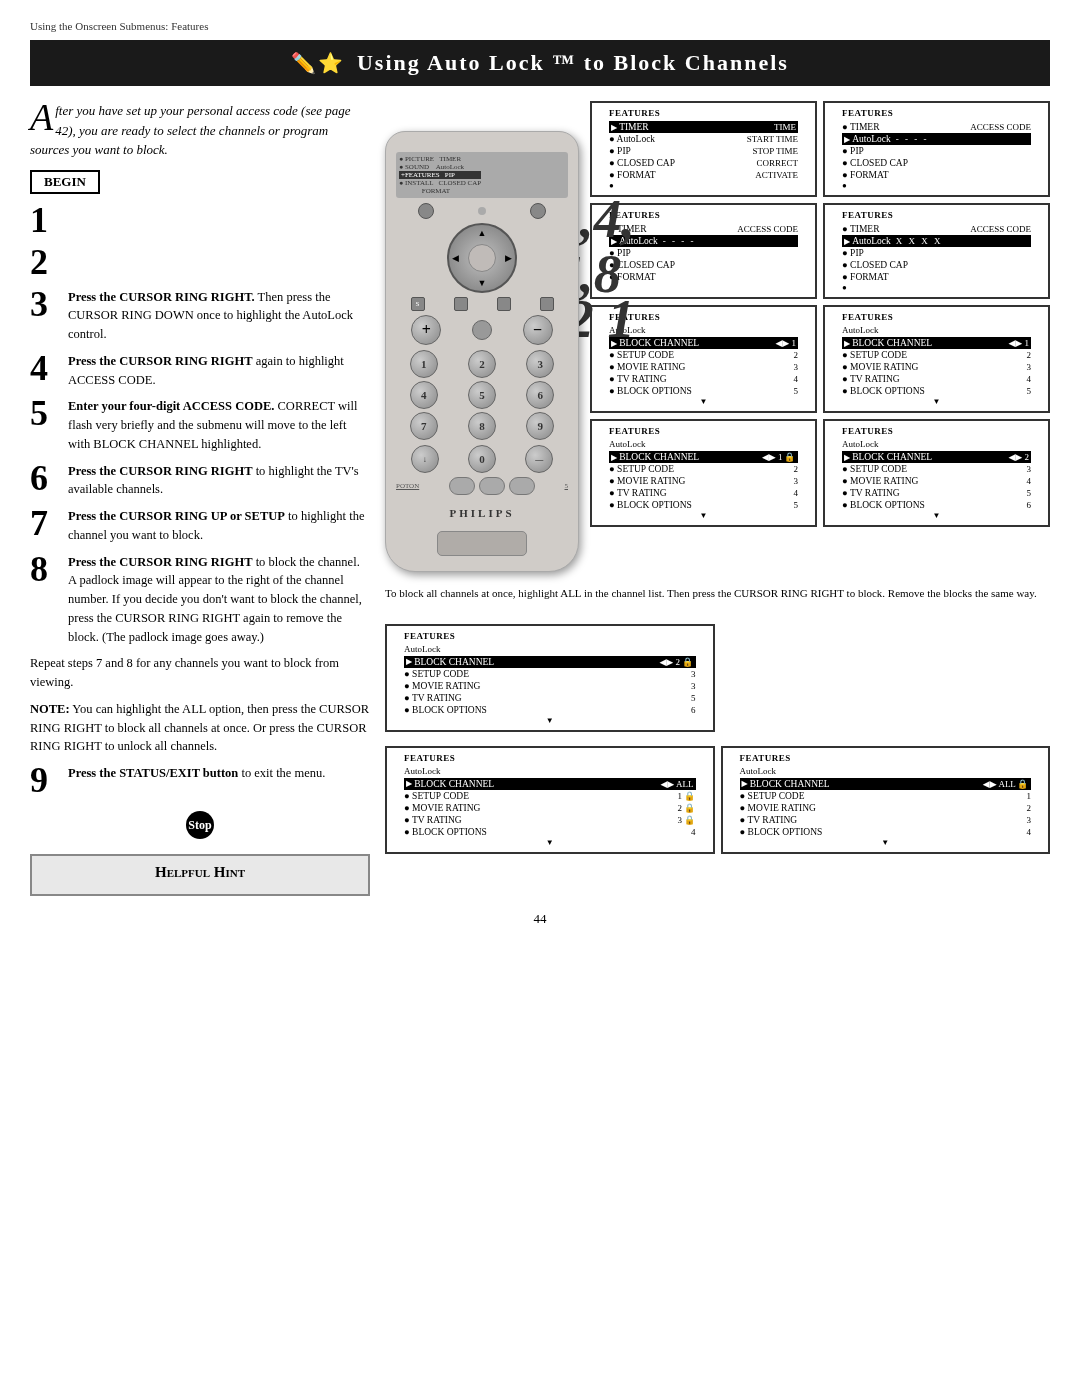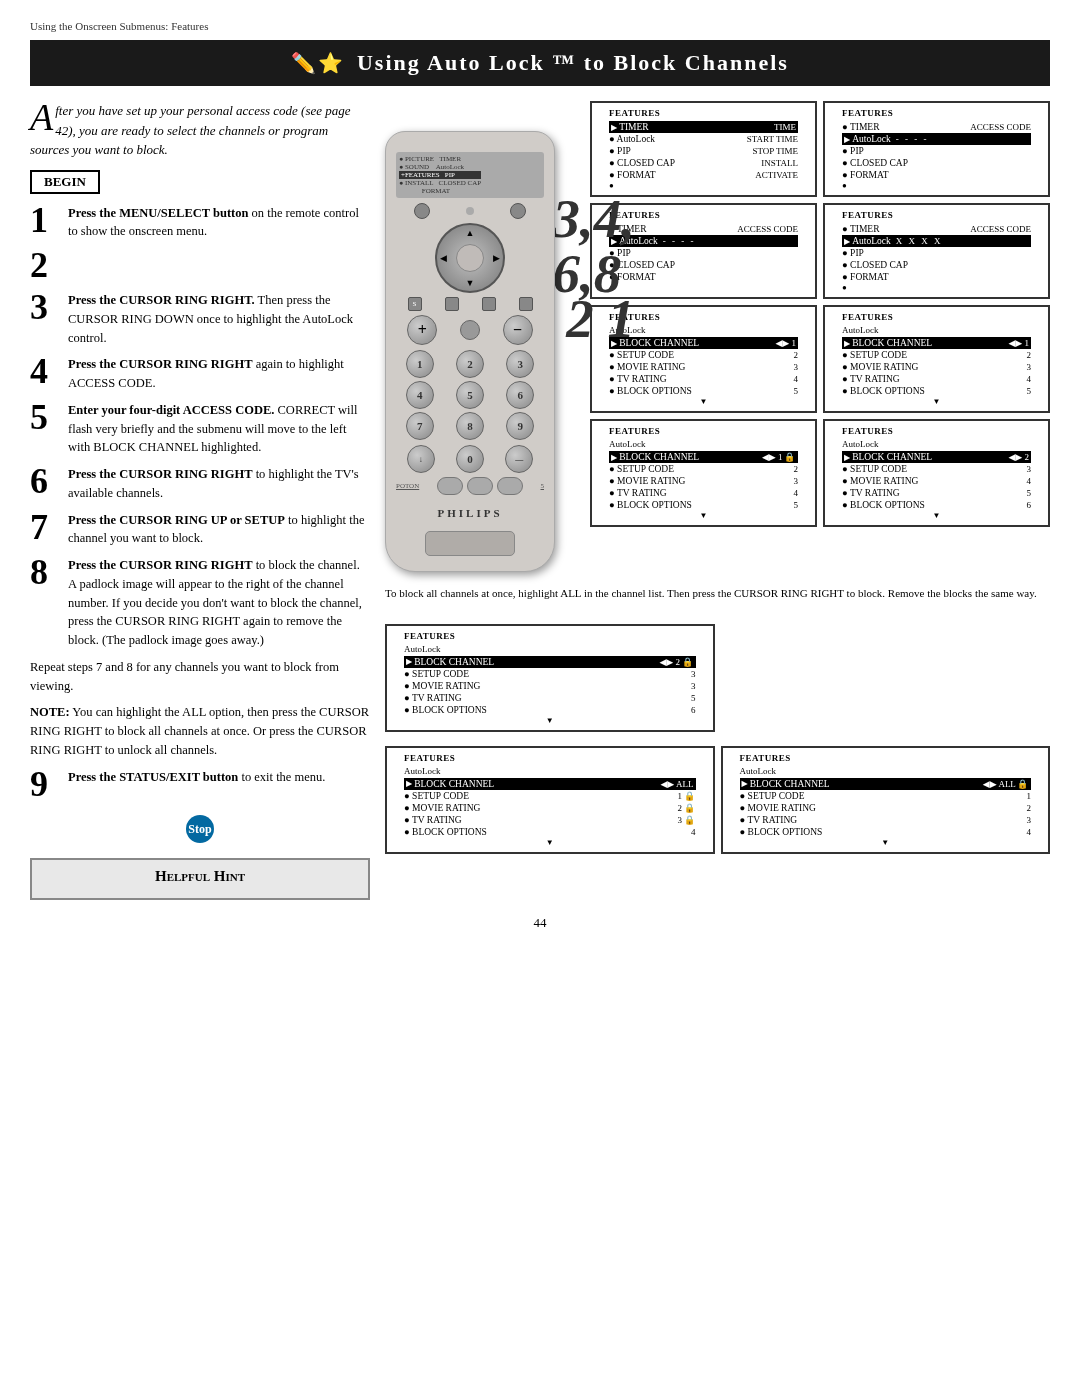--- a/index.html
+++ b/index.html
@@ -115,21 +115,21 @@
     .helpful-hint-text {
       font-size: 12px;
       line-height: 1.5;
     }
     .page-number {
       text-align: center;
       margin-top: 15px;
       font-size: 13px;
     }
     .remote {
-      width: 170px;
+      width: 194px;
       background: #d0ccc8;
       border-radius: 20px 20px 30px 30px;
       padding: 12px 10px 15px;
       position: relative;
       box-shadow: 2px 3px 8px rgba(0,0,0,0.4);
       border: 1px solid #aaa;
     }
     .remote-numpad {
       display: grid;
       grid-template-columns: repeat(3, 1fr);
@@ -204,21 +204,21 @@
       font-size: 8px;
       margin-right: 2px;
     }
     .access-code-val {
       margin-left: 5px;
       font-size: 9px;
       letter-spacing: 2px;
     }
     .stop-icon {
       display: inline-block;
-      background: #0369a1;
+      background: #000000;
       color: white;
       border-radius: 50%;
       width: 28px;
       height: 28px;
       text-align: center;
       line-height: 28px;
       font-weight: bold;
       font-size: 12px;
       margin: 5px auto;
     }
@@ -274,23 +274,20 @@
     </div>
 
     
     <div class="begin-box">BEGIN</div>
 
     
     <ol class="steps-list">
 
       <li class="step-item">
         <div class="step-number">1</div>
-        <div class="step-text">
-          <b>Press the MENU/SELECT button</b> on the remote control to show the onscreen menu.
-        </div>
       </li>
 
       <li class="step-item">
         <div class="step-number">2</div>
       </li>
 
       <li class="step-item">
         <div class="step-number">3</div>
         <div class="step-text">
           <b>Press the CURSOR RING RIGHT.</b> Then press the CURSOR RING DOWN once to highlight the AutoLock control.
@@ -453,21 +450,21 @@
 
         <div class="screens-grid">
 
           <div class="screen-panel">
             <div class="screen-panel-title">FEATURES</div>
             <div class="screen-row highlighted">
               <span class="arrow-right">▶</span> TIMER <span class="right-val">TIME</span>
             </div>
             <div class="screen-row">● AutoLock <span class="right-val">START TIME</span></div>
             <div class="screen-row">● PIP <span class="right-val">STOP TIME</span></div>
-            <div class="screen-row">● CLOSED CAP <span class="right-val">INSTALL</span></div>
+            <div class="screen-row">● CLOSED CAP <span class="right-val">CORRECT</span></div>
             <div class="screen-row">● FORMAT <span class="right-val">ACTIVATE</span></div>
             <div style="font-size:8px;">●</div>
           </div>
 
           <div class="screen-panel">
             <div class="screen-panel-title">FEATURES</div>
             <div class="screen-row">● TIMER <span class="right-val">ACCESS CODE</span></div>
             <div class="screen-row highlighted">
               <span class="arrow-right">▶</span> AutoLock <span class="access-code-val">- - - -</span>
             </div>

